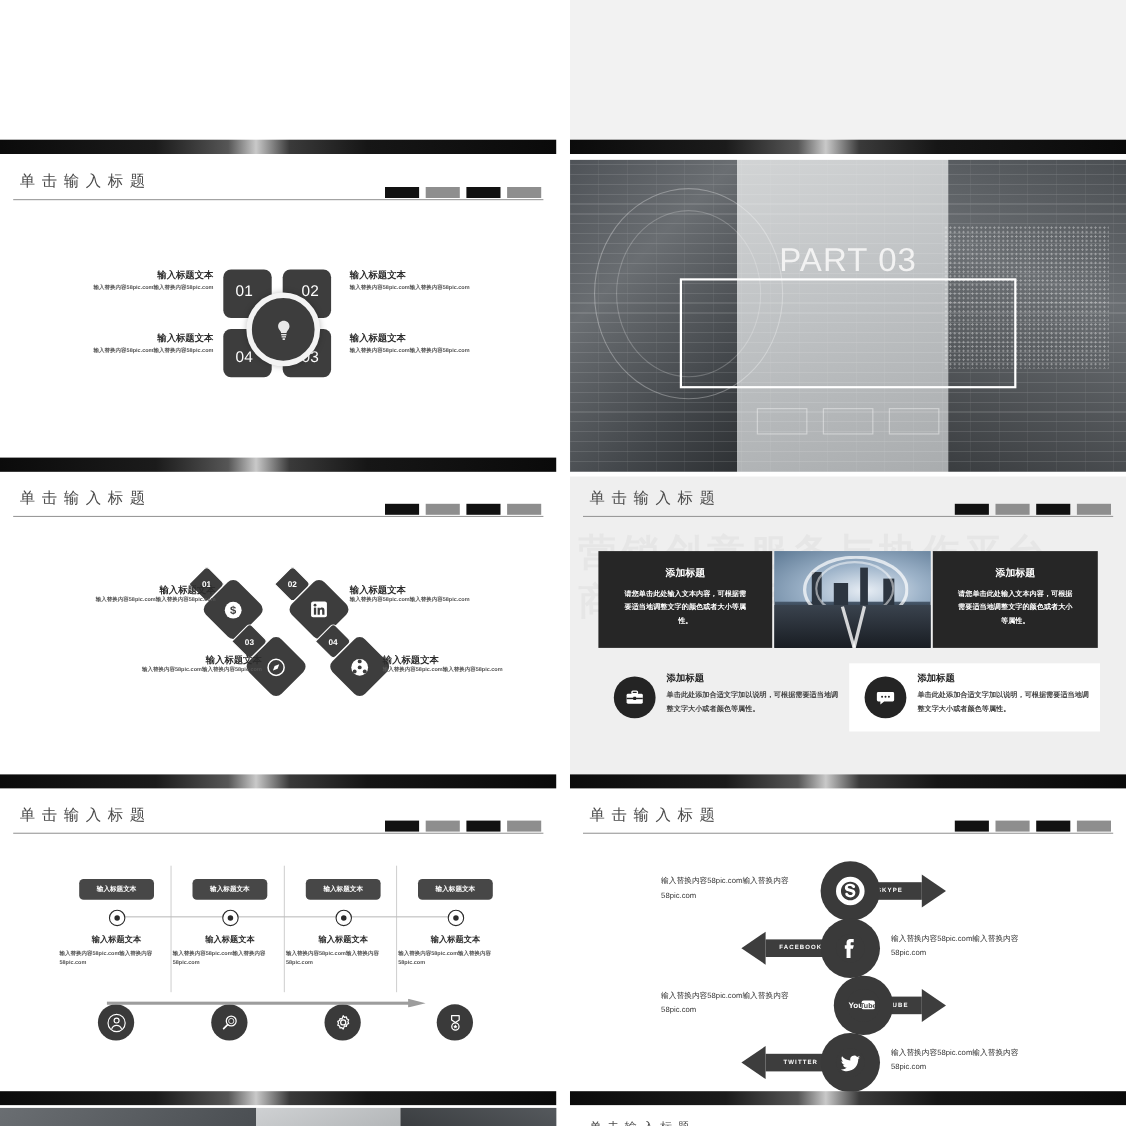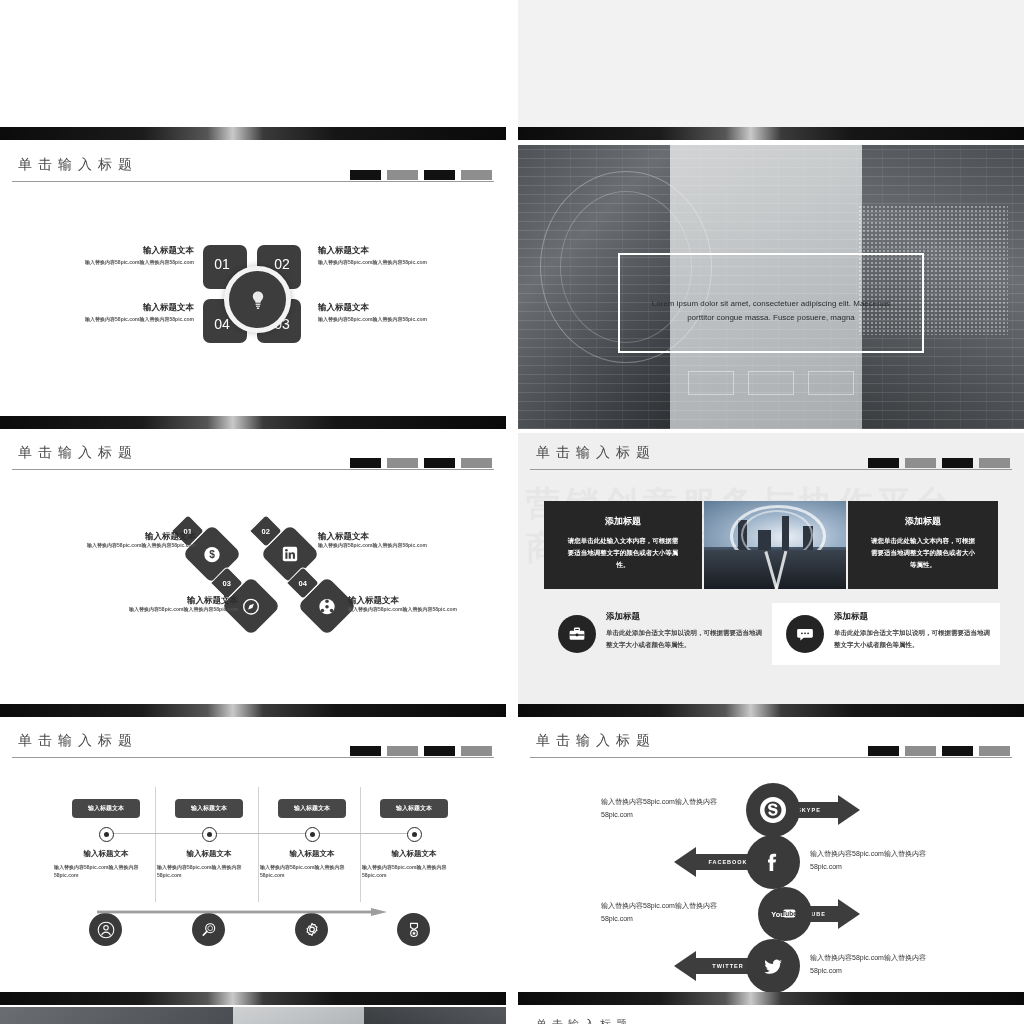--- a/index.html
+++ b/index.html
@@ -228,22 +228,22 @@
       <div class="d-bg">
         <div class="d-p1"></div>
         <div class="d-p2"></div>
         <div class="d-p3"></div>
       </div>
       <div class="d-tex"></div>
       <div class="d-arcs"></div>
       <div class="d-arcs2"></div>
       <div class="d-dots"></div>
 
+      <div class="d-part">PART 03</div>
       <div class="d-box">
-        <div class="d-bp">Lorem ipsum dolor sit amet, consectetuer adipiscing elit. Maecenas porttitor congue massa. Fusce posuere, magna</div>
       </div>
       <div class="d-wire">
         <i></i>
         <i></i>
         <i></i>
       </div>
     </div>
   </div>
 
   <div class="slide" style="left:0;top:433px;width:506px;height:284px;">

